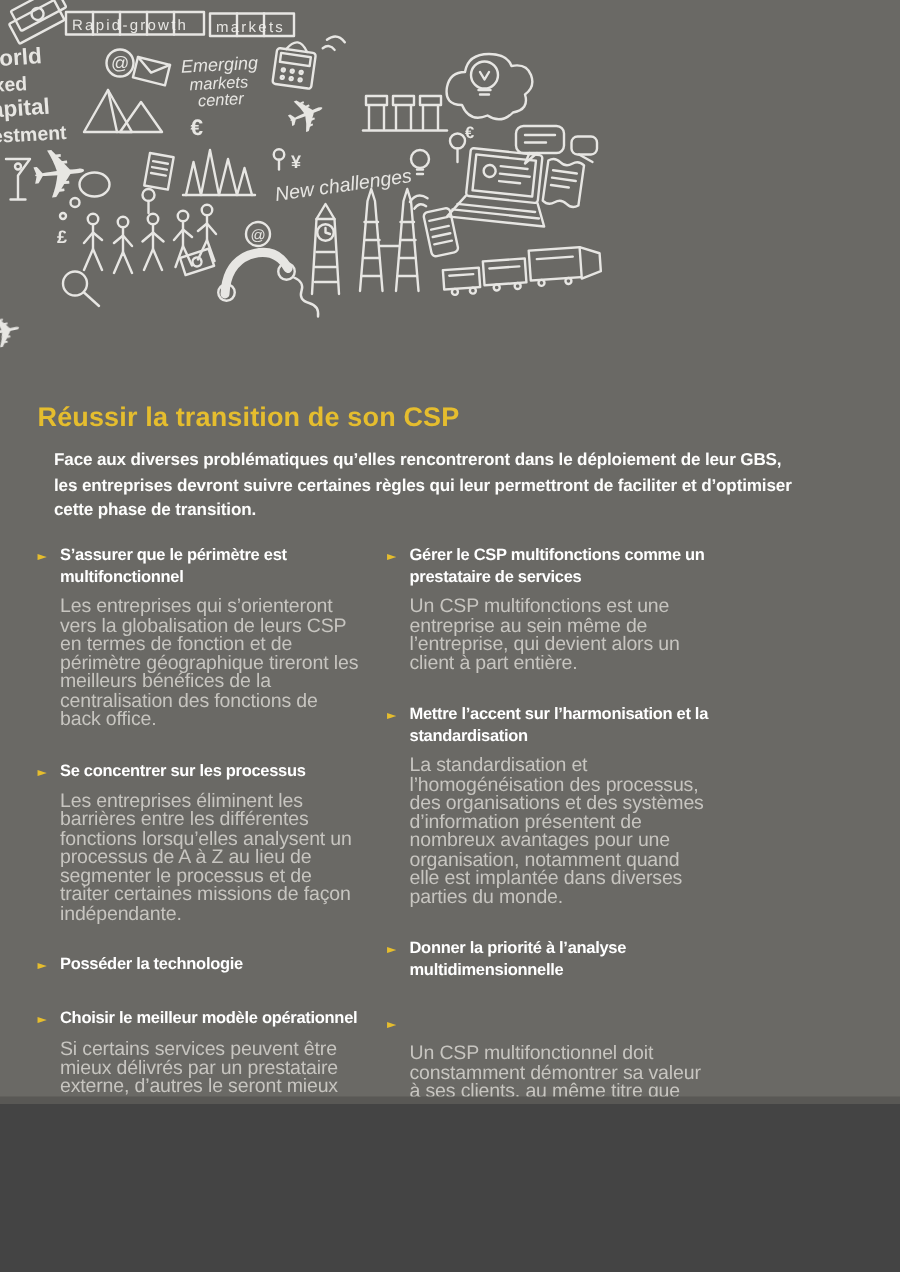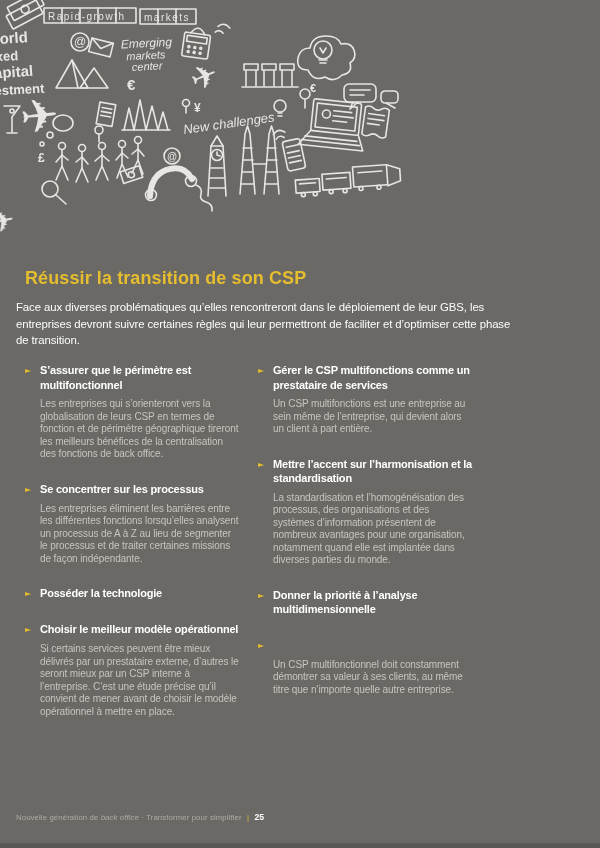--- a/index.html
+++ b/index.html
@@ -1,46 +1,46 @@
 <!DOCTYPE html>
 <html><head>
 <meta charset="utf-8">
 <style>
   html,body { margin:0; padding:0; background:#444; }
   .page {
-    position:relative; width:600px; height:848px; overflow:hidden;
+    position:relative; width:600px; height:736px; overflow:hidden;
     background:#6a6965;
     font-family:"Liberation Sans", sans-serif;
     -webkit-font-smoothing:antialiased;
   }
   .doodles { position:absolute; top:0; left:0; width:600px; height:250px; }
   .title {
     position:absolute; top:268px; left:25px; margin:0;
     font-size:18px; font-weight:bold; color:#e5bd2e; letter-spacing:0.1px;
   }
   .intro {
-    position:absolute; top:299px; left:16px; width:500px; margin:0;
-    font-size:11.4px; font-weight:normal; color:#fdfdfc; line-height:16.5px;
+    position:absolute; top:299px; left:36px; width:500px; margin:0;
+    font-size:11.4px; font-weight:bold; color:#fdfdfc; line-height:16.5px;
     letter-spacing:-0.1px;
   }
   .col { position:absolute; top:363px; }
   .col-left  { left:25px;  width:216px; }
   .col-right { left:258px; width:215px; }
   .item { margin-bottom:21px; }
   .item-head { display:flex; margin:0 0 6px 0; }
   .arrow {
     flex:0 0 15px; color:#e5bd2e; font-size:8px; line-height:15px;
     font-family:"DejaVu Sans", sans-serif;
   }
   .item-head h3 {
     margin:0; font-size:11px; font-weight:bold; color:#ffffff;
     line-height:14.5px; letter-spacing:-0.2px;
   }
   .item p {
-    margin:0 0 0 15px; font-size:10px; color:#c7c5c0;
+    margin:0 0 0 15px; font-size:13px; color:#c7c5c0;
     line-height:12.5px; letter-spacing:-0.1px;
   }
   .footer {
     position:absolute; top:812px; left:0; right:55px; text-align:left;
     font-size:7.8px; color:#aeaca7; letter-spacing:0.1px;padding-left:16px;
   }
   .footer .it { font-style:italic; }
   .footer .sep { color:#e5bd2e; padding:0 3px; }
   .footer .pnum { color:#ffffff; font-weight:bold; font-size:8.6px; }
   .bottom-strip {

